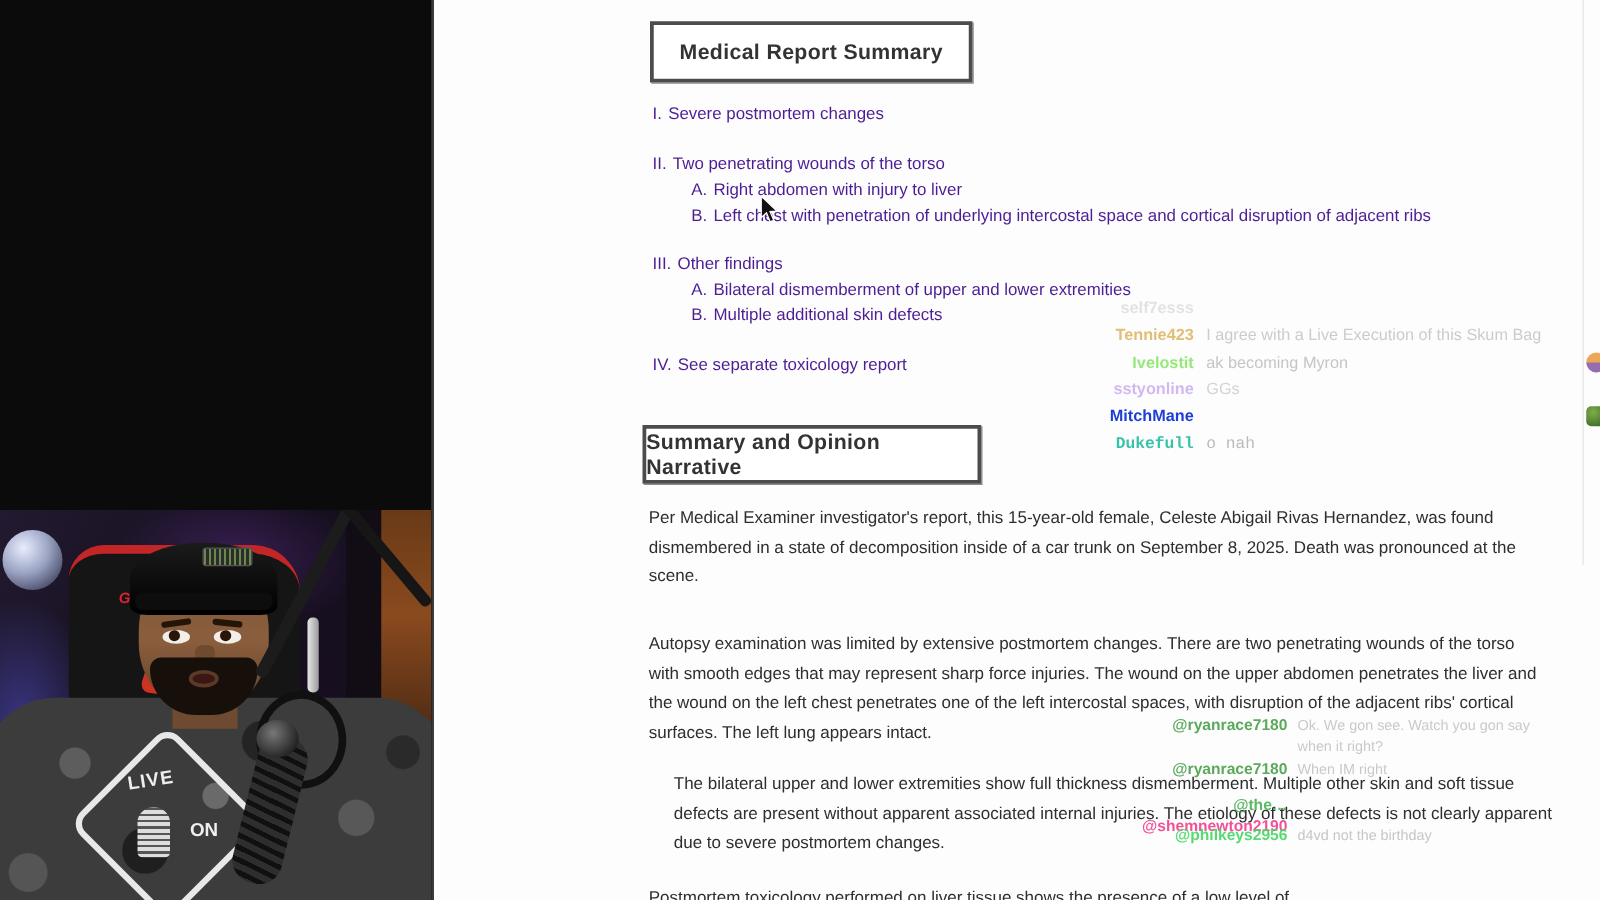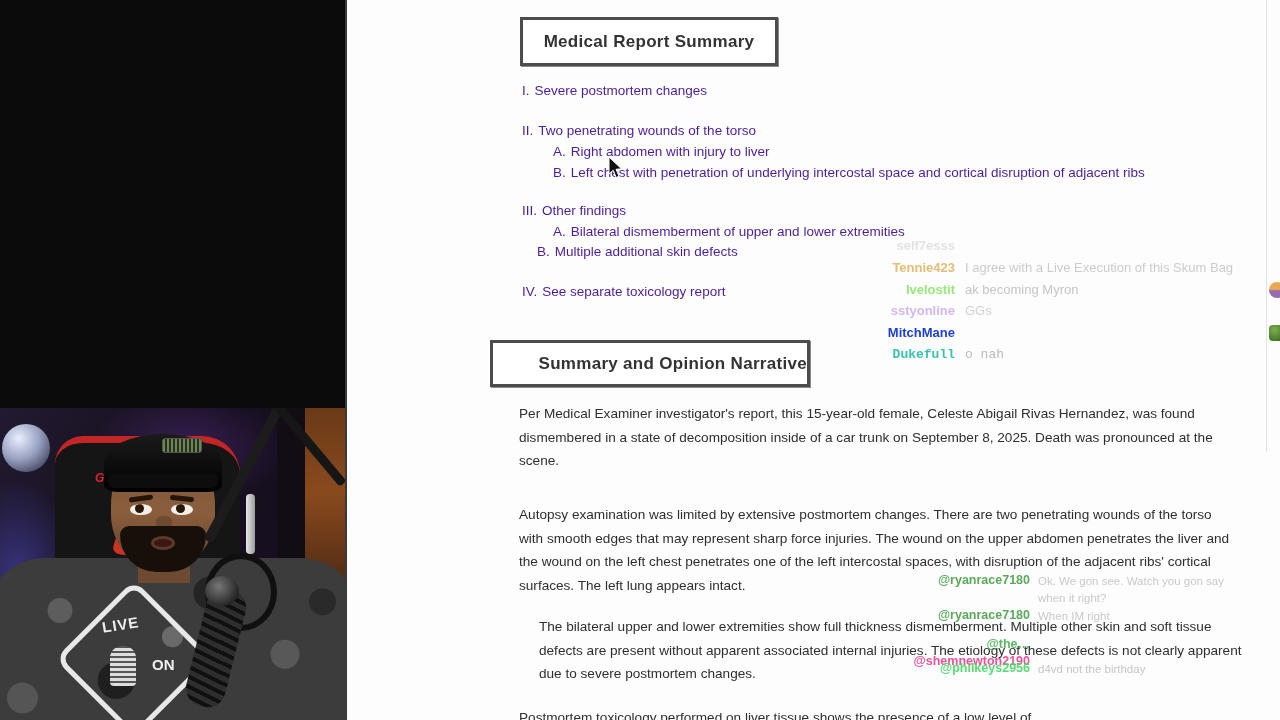--- a/index.html
+++ b/index.html
@@ -79,21 +79,21 @@
   .mic-grill{position:absolute;left:205px;top:168px;width:34px;height:30px;border-radius:50%;
           background:radial-gradient(circle at 40% 35%,#777,#222 75%);}
 
   
   .page{position:absolute;left:349px;top:0;width:931px;height:720px;background:#fdfdfd;}
   .page-crease{position:absolute;left:917px;top:0;width:1px;height:452px;background:#e3e3e3;}
   .title-box{position:absolute;border:3px solid #4c4c4c;background:#fff;display:flex;
           align-items:center;justify-content:center;font-weight:bold;font-size:17px;color:#333;
           letter-spacing:.3px;box-shadow:1px 1px 0 #8a8a8a;}
   .tb1{left:520px;top:17px;width:258px;height:49px;}
-  .tb2{left:490px;top:340px;width:320px;height:47px;justify-content:flex-end;}
+  .tb2{left:514px;top:340px;width:271px;height:47px;}
   .doc-line{position:absolute;font-size:13.5px;color:#4c1d95;white-space:nowrap;}
   .doc-line .lbl{margin-right:5px;}
   .para{position:absolute;width:716px;font-size:13.6px;line-height:23.5px;color:#2e2e2e;}
 
   
   .chat{position:absolute;font-size:13px;}
   .chat-row{position:absolute;display:flex;align-items:flex-start;}
   .chat-user{font-weight:bold;text-align:right;flex:none;}
   .chat-text{color:rgba(170,170,170,.85);margin-left:10px;}
   .chat-top{left:765px;top:238px;width:500px;}
@@ -169,21 +169,21 @@
     <span>Medical Report Summary</span>
   </div>
 
   <div id="outline-container">
       <div class="doc-line" style="left: 522px; top: 83px;"><span class="lbl">I.</span><span>Severe postmortem changes</span></div>
       <div class="doc-line" style="left: 522px; top: 123px;"><span class="lbl">II.</span><span>Two penetrating wounds of the torso</span></div>
       <div class="doc-line" style="left: 553px; top: 144px;"><span class="lbl">A.</span><span>Right abdomen with injury to liver</span></div>
       <div class="doc-line" style="left: 553px; top: 165px;"><span class="lbl">B.</span><span>Left chest with penetration of underlying intercostal space and cortical disruption of adjacent ribs</span></div>
       <div class="doc-line" style="left: 522px; top: 203px;"><span class="lbl">III.</span><span>Other findings</span></div>
       <div class="doc-line" style="left: 553px; top: 224px;"><span class="lbl">A.</span><span>Bilateral dismemberment of upper and lower extremities</span></div>
-      <div class="doc-line" style="left: 537px; top: 244px;"><span class="lbl">B.</span><span>Multiple additional skin defects</span></div>
+      <div class="doc-line" style="left: 553px; top: 244px;"><span class="lbl">B.</span><span>Multiple additional skin defects</span></div>
       <div class="doc-line" style="left: 522px; top: 284px;"><span class="lbl">IV.</span><span>See separate toxicology report</span></div>
     </div>
 
   <div class="title-box tb2">
     <span>Summary and Opinion Narrative</span>
   </div>
 
   <div id="paragraphs-container">
       <div class="para" style="left: 519px; top: 402px;">Per Medical Examiner investigator's report, this 15-year-old female, Celeste Abigail Rivas Hernandez, was found dismembered in a state of decomposition inside of a car trunk on September 8, 2025. Death was pronounced at the scene.</div>
       <div class="para" style="left: 519px; top: 503px;">Autopsy examination was limited by extensive postmortem changes. There are two penetrating wounds of the torso with smooth edges that may represent sharp force injuries. The wound on the upper abdomen penetrates the liver and the wound on the left chest penetrates one of the left intercostal spaces, with disruption of the adjacent ribs' cortical surfaces. The left lung appears intact.</div>

